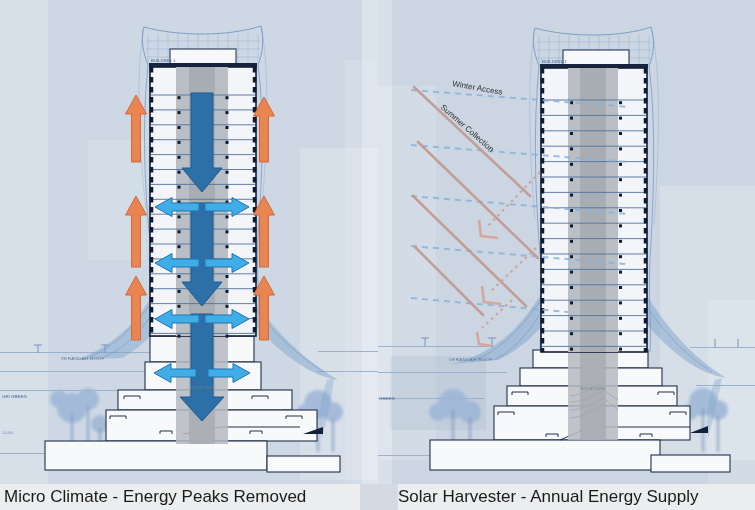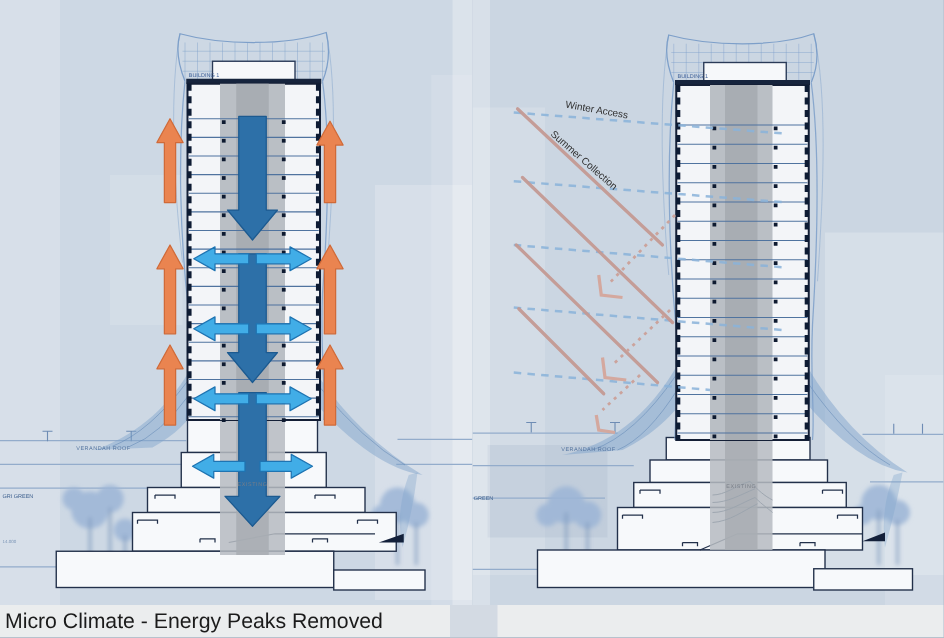--- a/index.html
+++ b/index.html
@@ -389,14 +389,15 @@
     <text x="62" y="108" font-size="8" fill="#2f2f2f" transform="rotate(41 62 108)">Summer Collection</text>
     <text x="164" y="62.5" font-size="4.4" fill="#41639a">BUILDING 1</text>
     <text x="71" y="361" font-size="4.4" fill="#54749f" letter-spacing="0.4">VERANDAH ROOF</text>
     <text x="-8" y="400" font-size="4.4" fill="#3f618f">GRI GREEN</text>
     <text x="215" y="390" font-size="4.3" fill="#787e87" text-anchor="middle" letter-spacing="0.5">EXISTING</text>
   </svg>
 
   <div class="strip">
     <div class="seam"></div>
     <span class="cap" style="left:4px">Micro Climate - Energy Peaks Removed</span>
+    <span class="cap" style="left:398px">Solar Harvester - Annual Energy Supply</span>
   </div>
 </div>
 
 </body></html>

